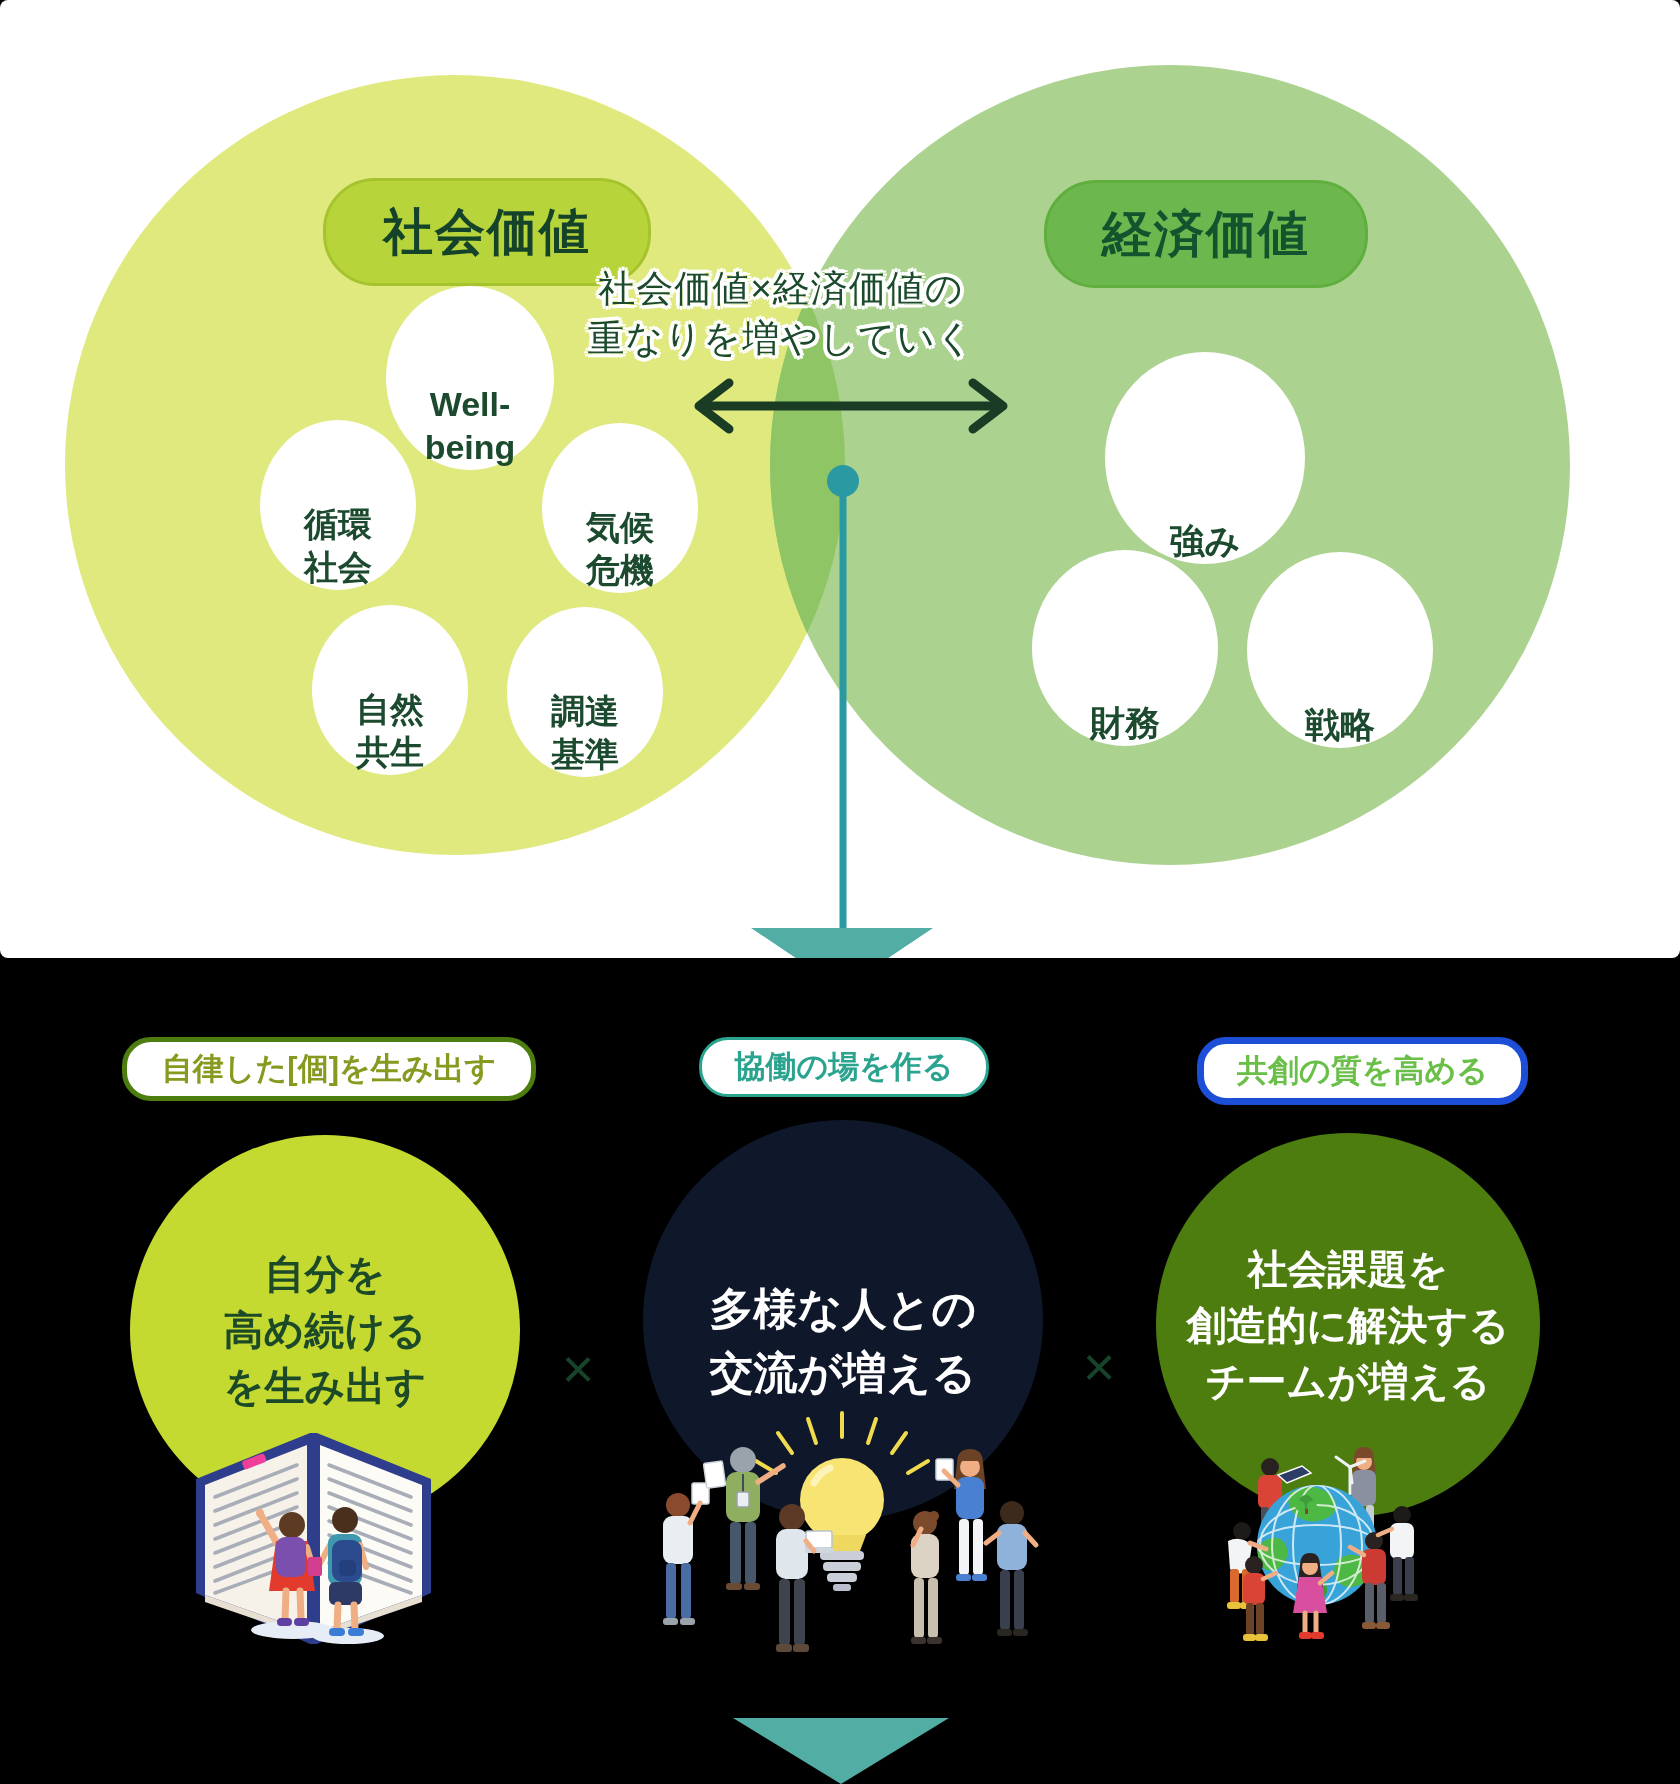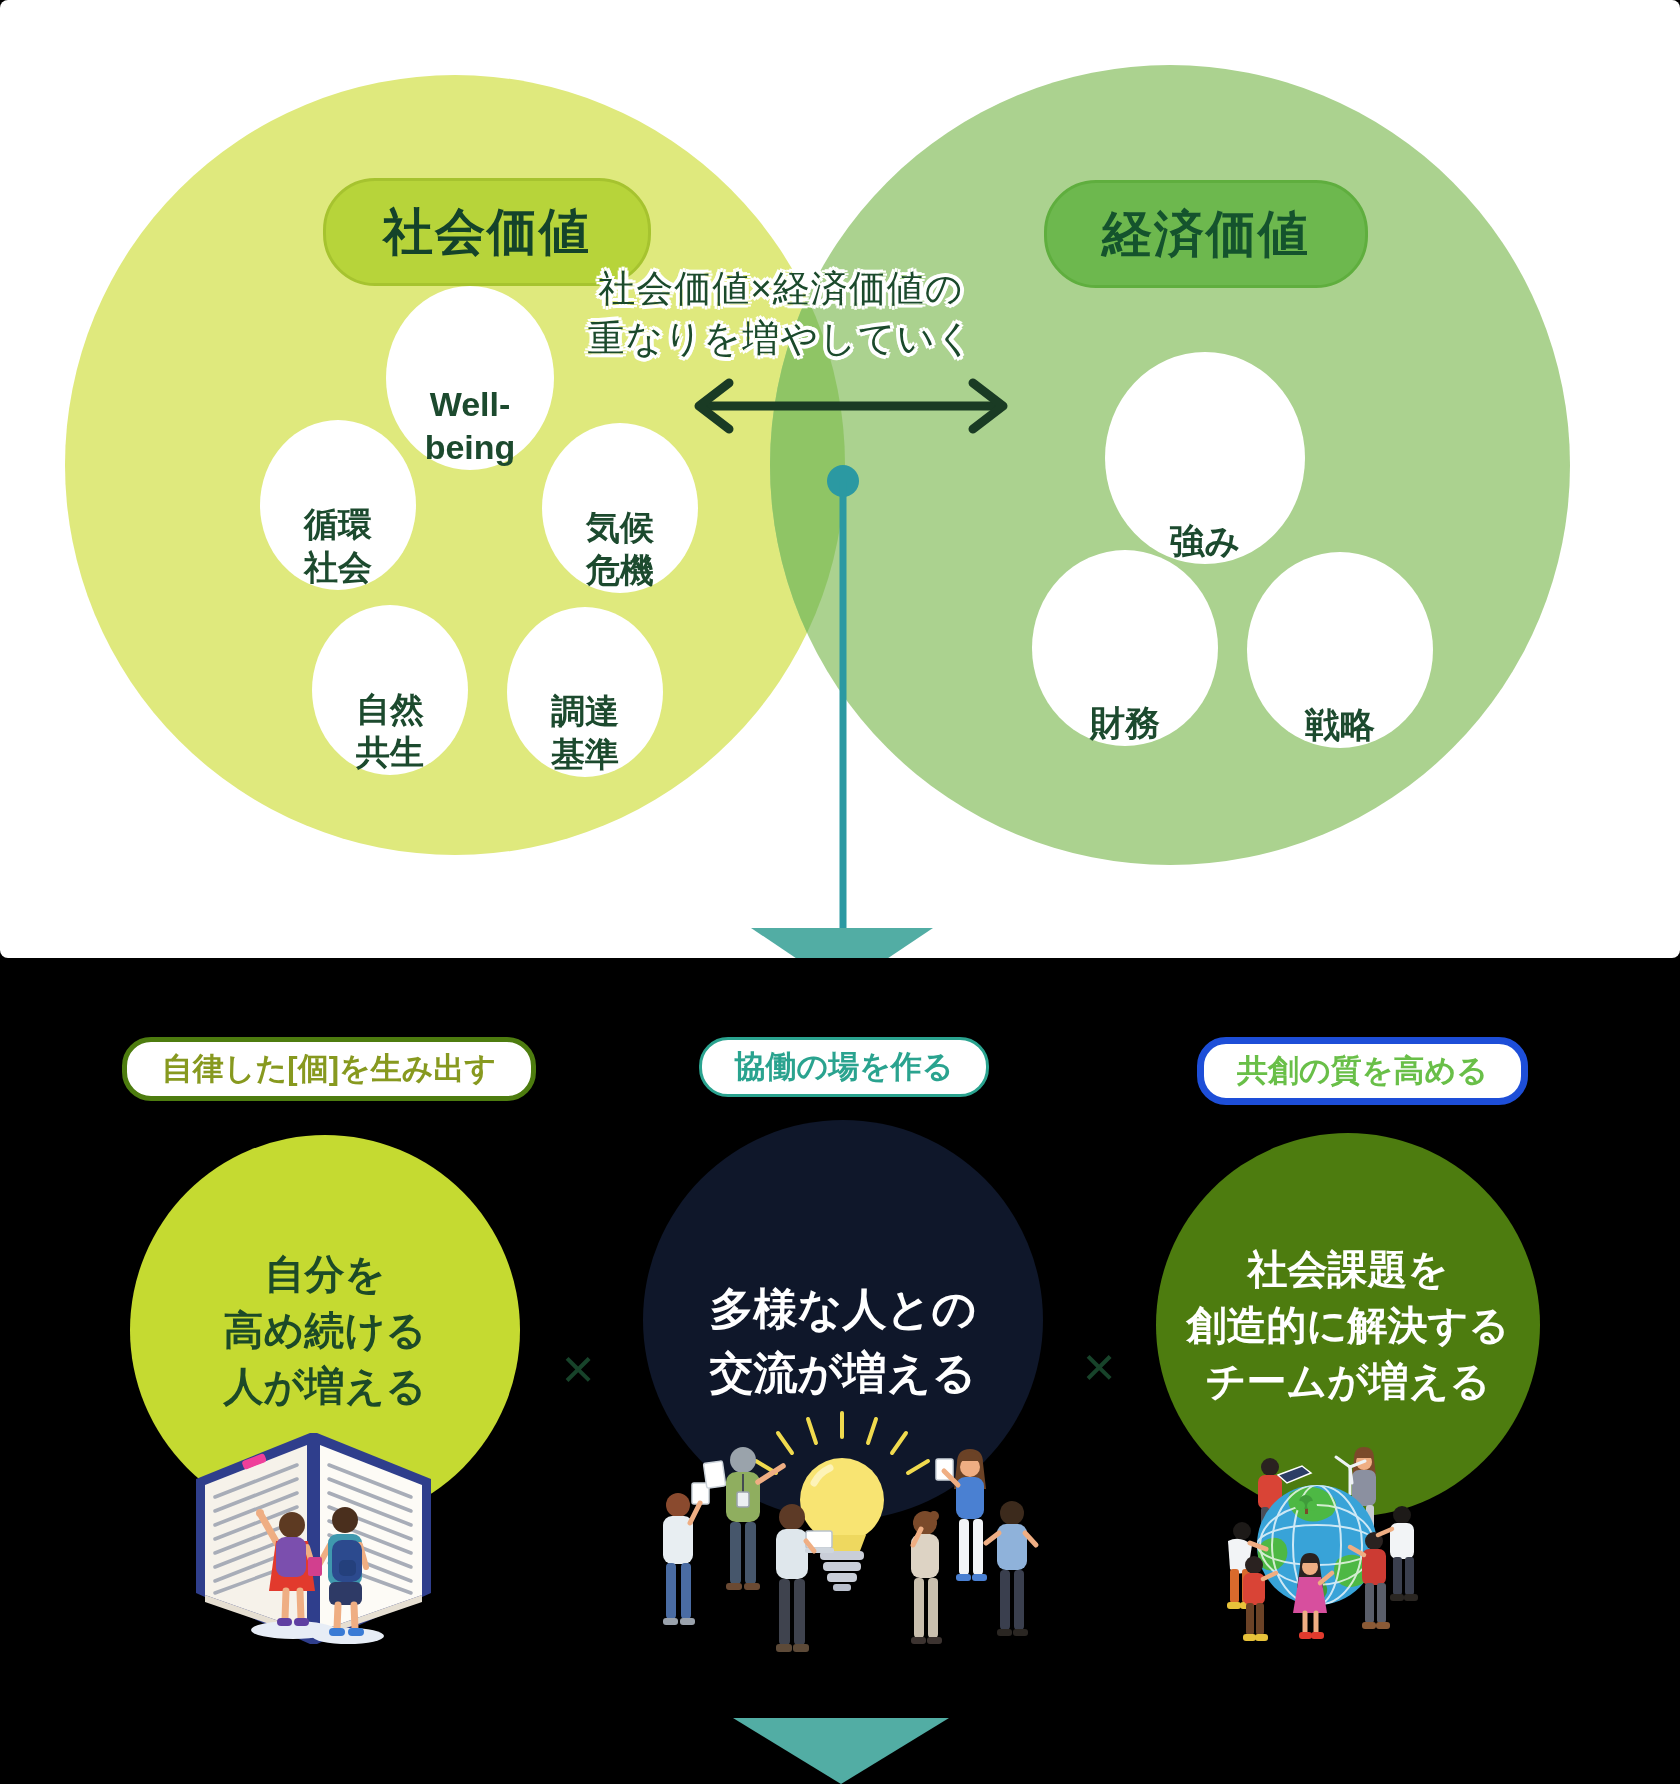--- a/index.html
+++ b/index.html
@@ -113,21 +113,21 @@
     </div>
   </div>
 
   <div class="pbadge b1">自律した[個]を生み出す</div>
   <div class="pbadge b2">協働の場を作る</div>
   <div class="pbadge b3">共創の質を高める</div>
 
   <div class="pcircle c1">
     <div>自分を</div>
     <div>高め続ける</div>
-    <div>人が増える</div>
+    <div>を生み出す</div>
   </div>
   <div class="pcircle c2">
     <div class="tx">
       <div>多様な人との</div>
       <div>交流が増える</div>
     </div>
   </div>
   <div class="pcircle c3">
     <div>社会課題を</div>
     <div>創造的に解決する</div>

